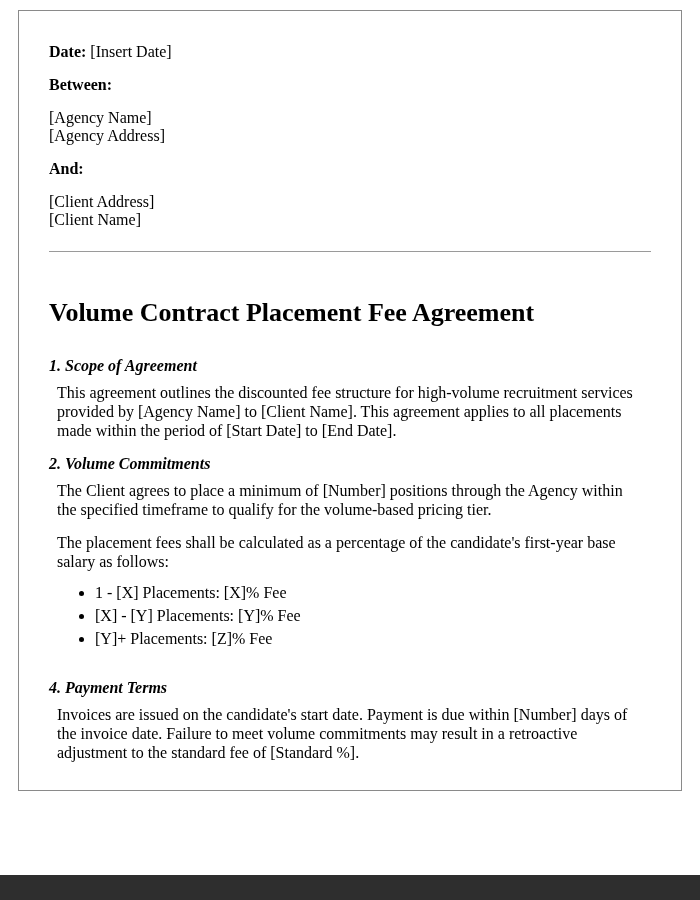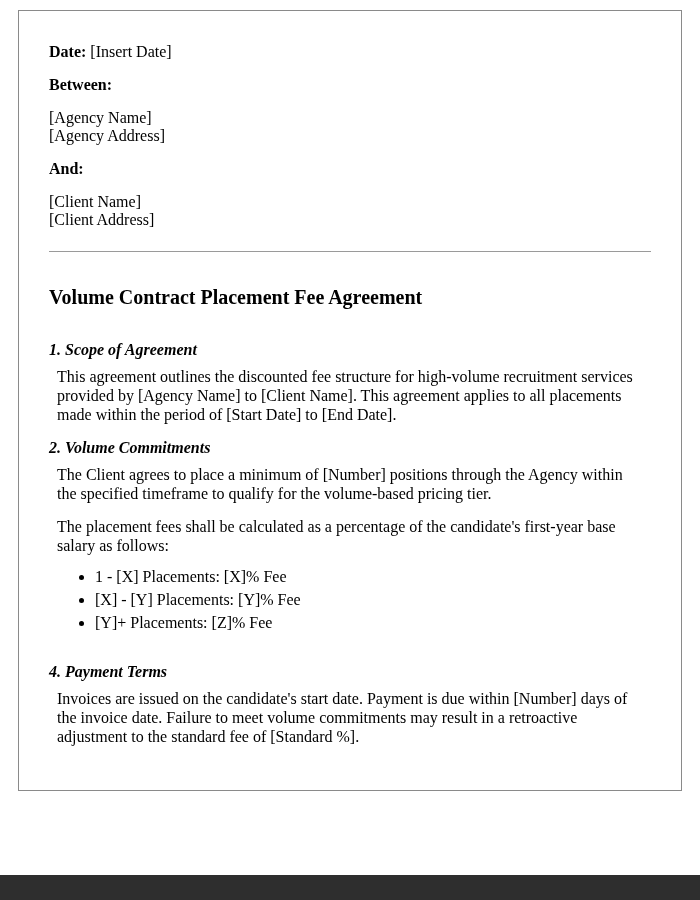--- a/index.html
+++ b/index.html
@@ -33,24 +33,24 @@
   .line { font-size: 16px; line-height: 18px; }
   .para { margin: 0 0 15px 0; }
   .bold { font-weight: bold; }
   .addr-block { margin: 0 0 15px 0; }
   .divider {
     border: none;
     border-top: 1px solid #9a9a9a;
     margin: 22px 0 0 0;
   }
   h1.doc-title {
-    font-size: 20px;
+    font-size: 26px;
     line-height: 38px;
     font-weight: bold;
-    margin: 26px 0 24px 0;
+    margin: 42px 0 24px 0;
     max-width: 560px;
   }
   .section { margin: 0 0 14px 0; }
   .section-heading {
     font-size: 16px;
     line-height: 19px;
     font-weight: bold;
     margin: 0;
     font-style: italic;
   }
@@ -88,22 +88,22 @@
     <p class="line para bold">Between:</p>
 
     <div class="addr-block">
       <div class="line">[Agency Name]</div>
       <div class="line">[Agency Address]</div>
     </div>
 
     <p class="line para bold">And:</p>
 
     <div class="addr-block">
+      <div class="line">[Client Address]</div>
       <div class="line">[Client Name]</div>
-      <div class="line">[Client Address]</div>
     </div>
 
     <hr class="divider">
 
     <h1 class="doc-title">Volume Contract Placement Fee Agreement</h1>
 
     <div class="section">
       <p class="section-heading">1. Scope of Agreement</p>
       <p class="section-body">This agreement outlines the discounted fee structure for high-volume recruitment services provided by [Agency Name] to [Client Name]. This agreement applies to all placements made within the period of [Start Date] to [End Date].</p>
     </div>

